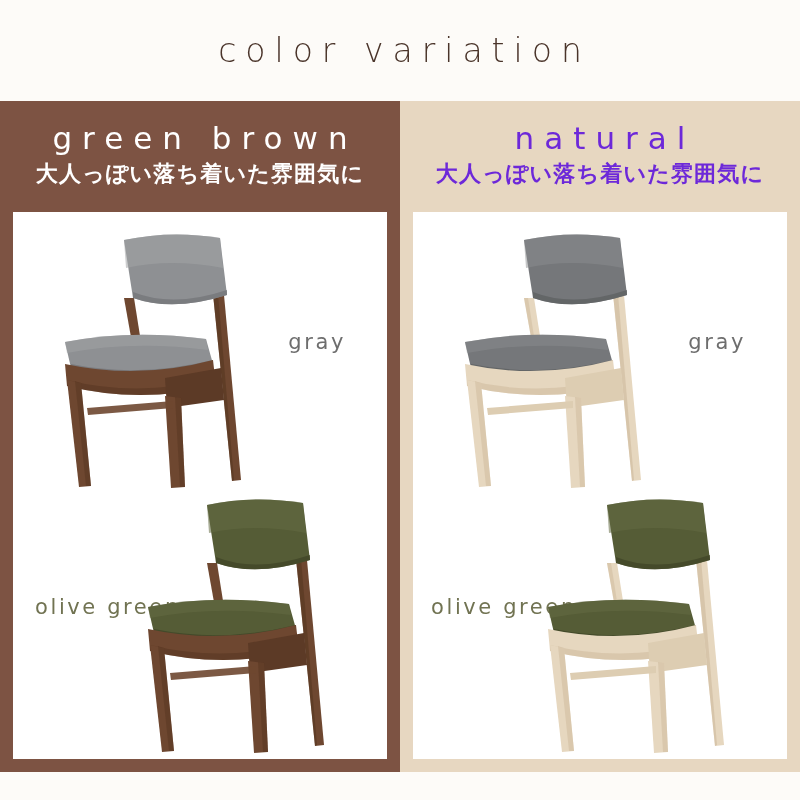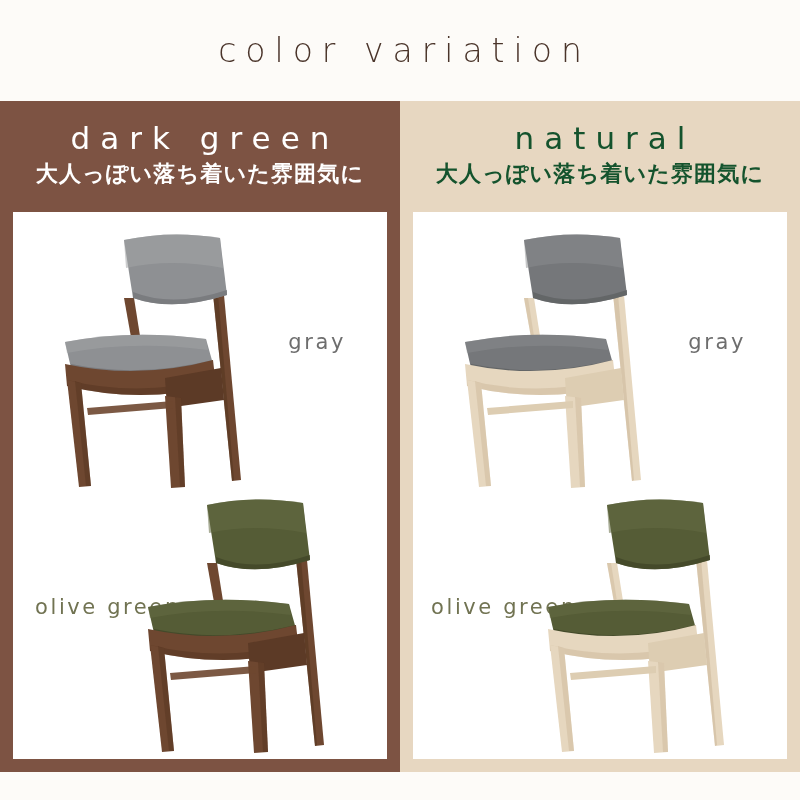--- a/index.html
+++ b/index.html
@@ -91,21 +91,21 @@
     font-size: 22px;
     font-weight: 700;
     letter-spacing: 1.2px;
     font-family: Liberation Mono, monospace;
     white-space: nowrap;
     line-height: 1;
   }
   .panel-dark .panel-name,
   .panel-dark .panel-sub { color: #ffffff; }
   .panel-natural .panel-name,
-  .panel-natural .panel-sub { color: #14532d; }
+  .panel-natural .panel-sub { color: #6d28d9; }
 
   .panel-body {
     position: relative;
     height: 547px;
     background: #ffffff;
     overflow: hidden;
   }
 
   
   .swatch-row {
@@ -160,21 +160,21 @@
 <body>
 
 <div class="page">
 
   <div class="page-title">color variation</div>
 
   <div class="panels">
 
     <div class="panel panel-dark">
       <div class="panel-head">
-        <div class="panel-name">dark green</div>
+        <div class="panel-name">green brown</div>
         <div class="panel-sub">大人っぽい落ち着いた雰囲気に</div>
       </div>
       <div class="panel-body">
 
         <div class="swatch-row row-1">
           <div class="swatch-label label-gray">gray</div>
           <div class="chair-slot">
             <svg class="chair-svg" viewBox="0 0 215 262" xmlns="http://www.w3.org/2000/svg">
               <g>
                 <path d="M63 70 L73 70 L86 152 L78 154 Z" fill="#6e4730"></path>

